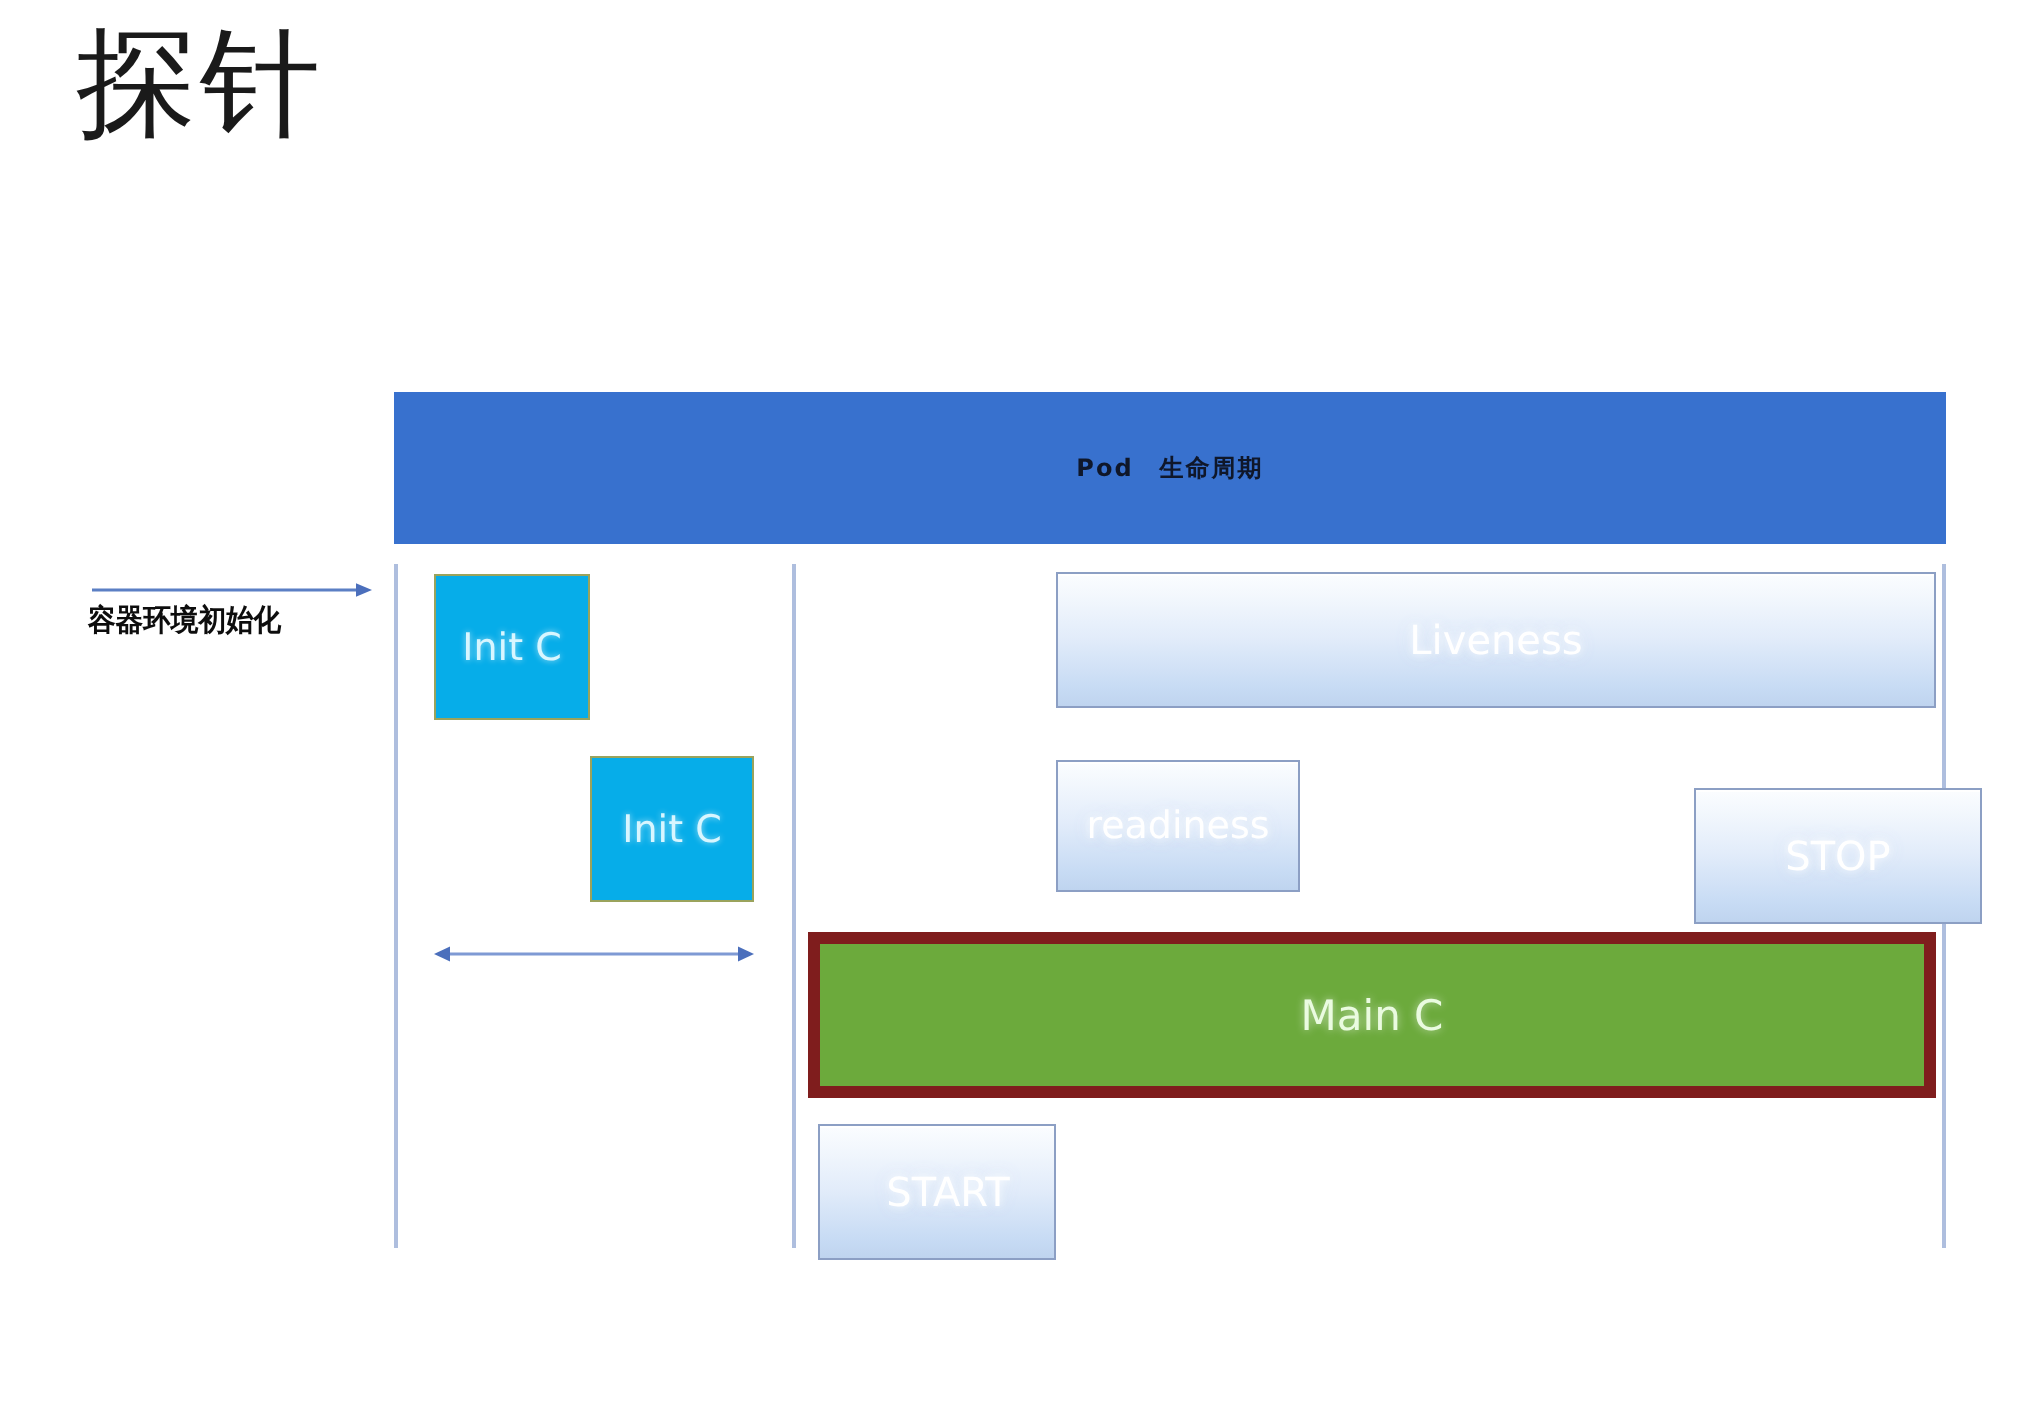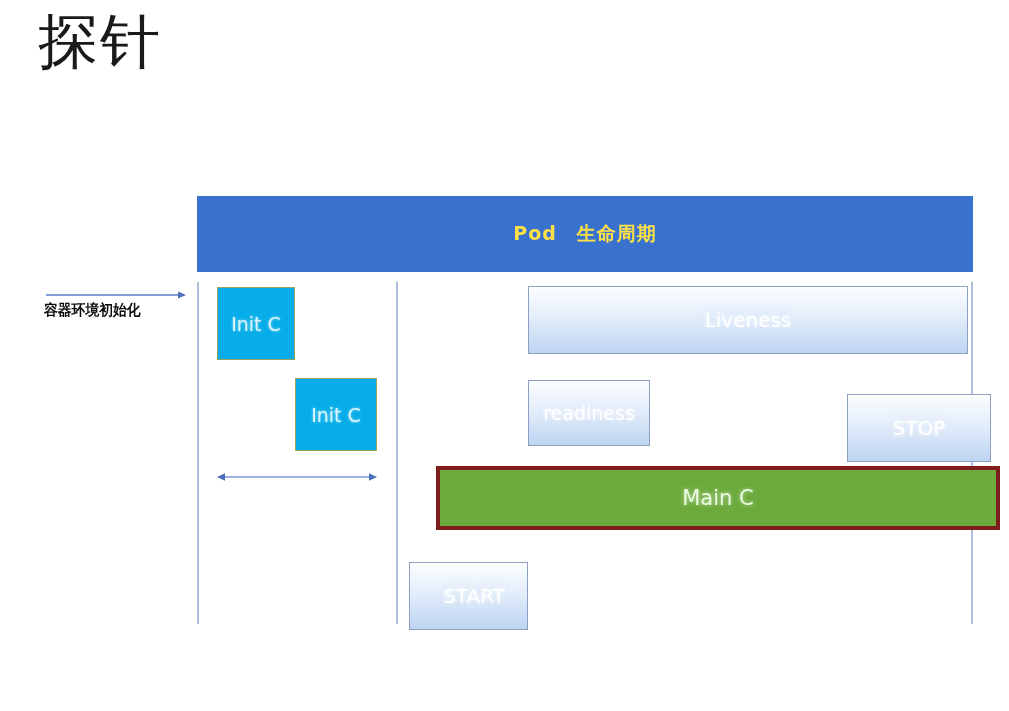--- a/index.html
+++ b/index.html
@@ -73,23 +73,23 @@
     left: 0;
     top: 0;
     width: 776px;
     height: 76px;
     background: #3871ce;
     display: flex;
     align-items: center;
     justify-content: center;
   }
   #pod-header .hdr-text {
-    color: #fde047;
-    font-family: "DejaVu Sans", "Liberation Sans", sans-serif;
-    font-size: 19px;
+    color: #0f172a;
+    font-family: "DejaVu Sans", "Liberation Sans", sans-serif;
+    font-size: 12px;
     font-weight: 700;
     letter-spacing: 1px;
     white-space: pre;
   }
 
   
   .rail {
     position: absolute;
     width: 2px;
     background: #aebede;
@@ -151,28 +151,27 @@
   #readiness-box .box-label { font-size: 19px; }
   #stop-box      { left: 650px; top: 198px; width: 144px; height: 68px; }
   #start-box     { left: 212px; top: 366px; width: 119px; height: 68px; padding-left: 11px; }
 
   
   #main-box {
     position: absolute;
     left: 207px;
     top: 270px;
     width: 564px;
-    height: 64px;
+    height: 83px;
     background: #6caa3c;
-    border: 4px solid #7f1d1d;
+    border: 6px solid #7f1d1d;
     box-sizing: border-box;
     display: flex;
     align-items: center;
     justify-content: center;
-    margin-left: 32px;
   }
   #main-box .box-label {
     color: #eafbe0;
     font-family: "DejaVu Sans", "Liberation Sans", sans-serif;
     font-size: 21px;
     font-weight: 400;
     text-shadow: 0 0 4px rgba(255,255,255,0.6);
     white-space: nowrap;
   }
 

